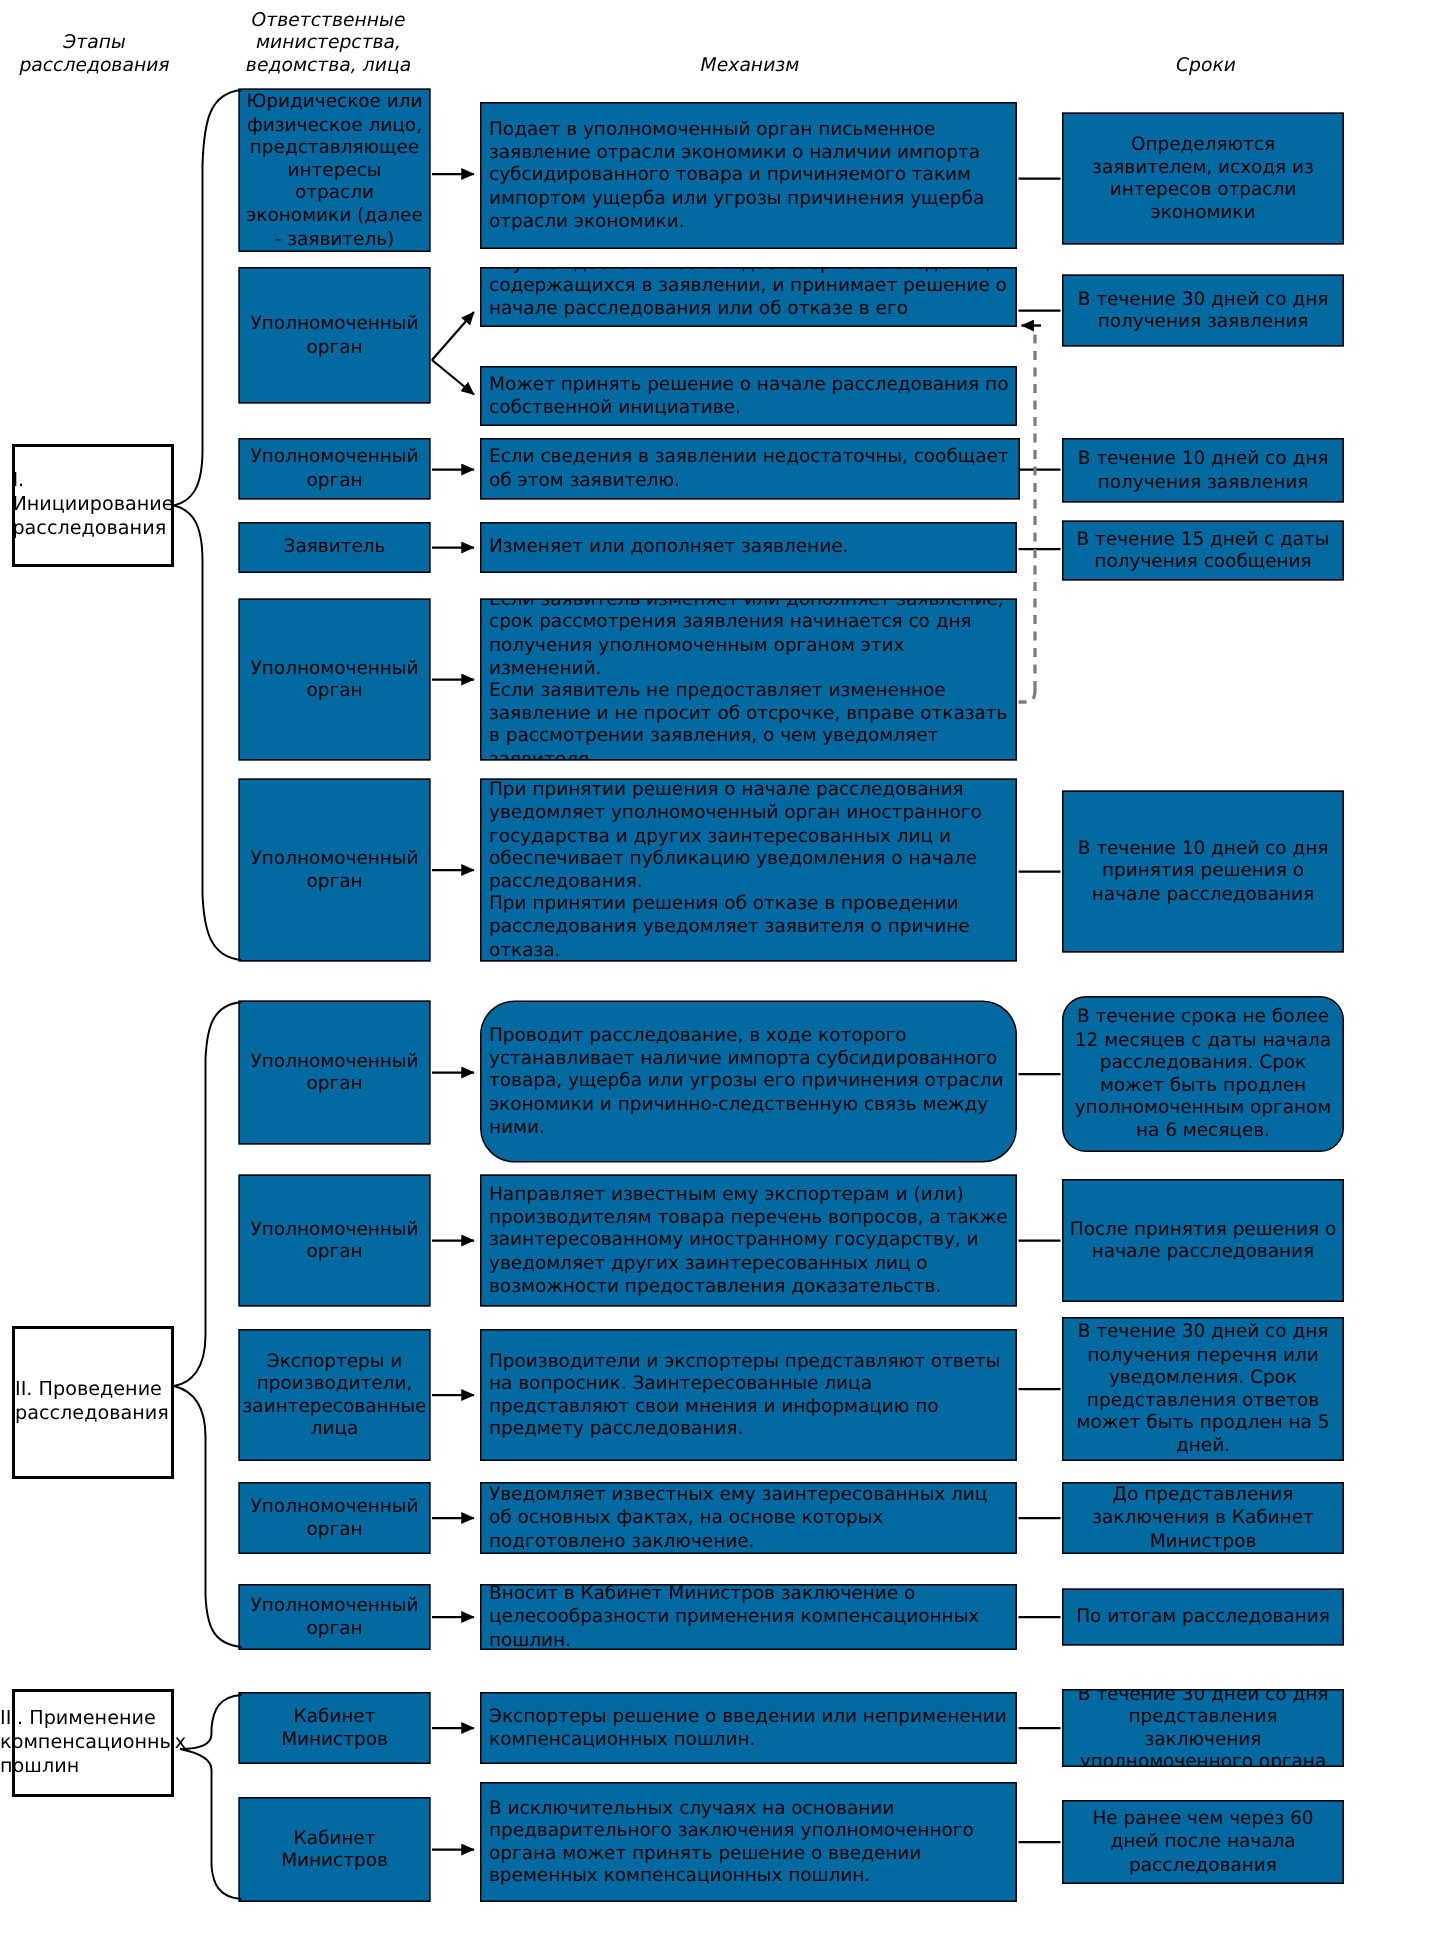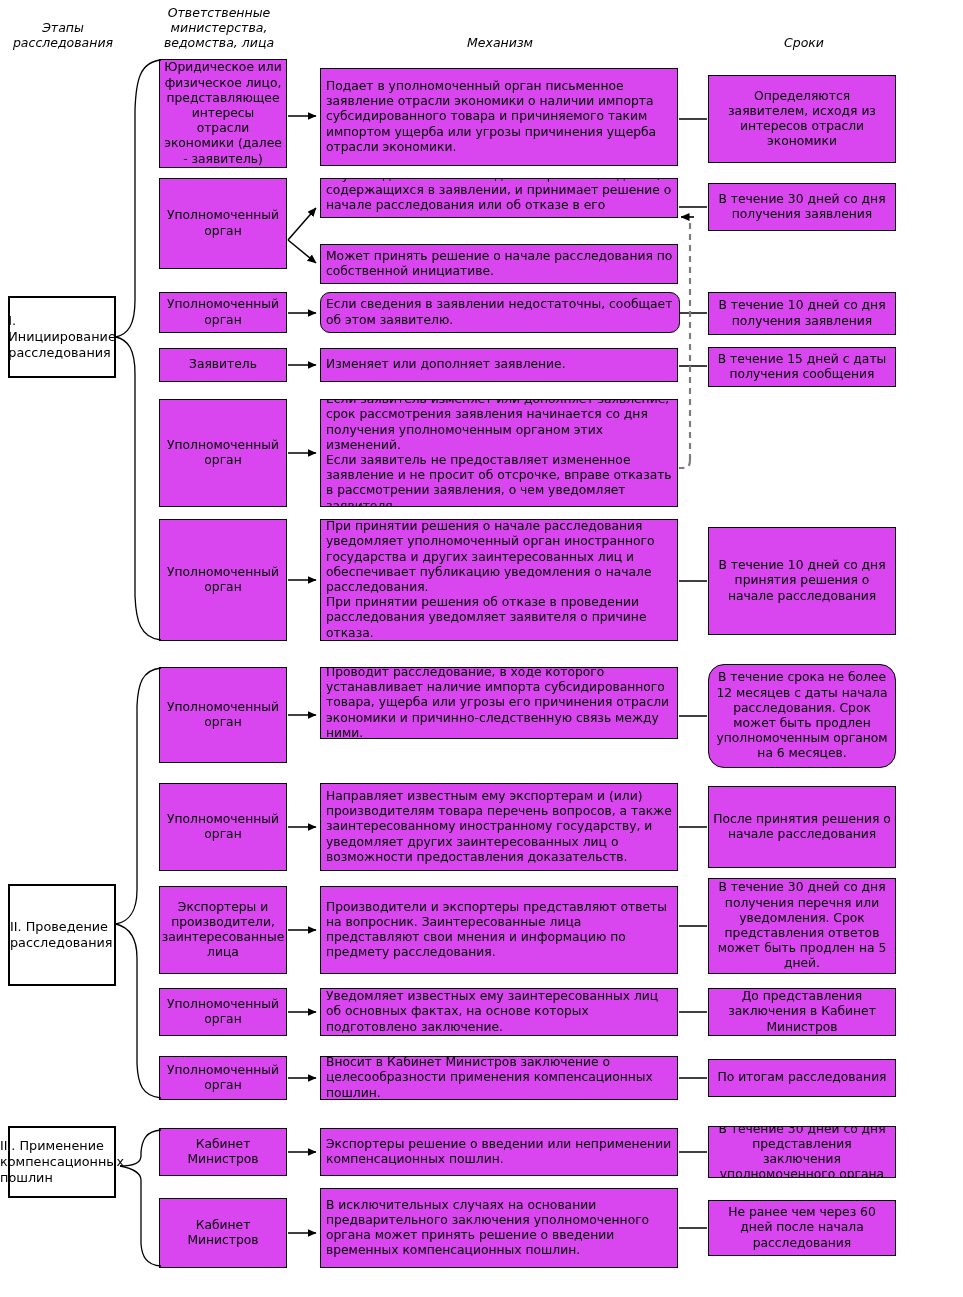--- a/index.html
+++ b/index.html
@@ -21,21 +21,21 @@
     font-style:italic;
     font-size:12.5px;
     line-height:15px;
     text-align:center;
     color:#000;
   }
   .box{
     position:absolute;
     box-sizing:border-box;
     border:1.3px solid #000;
-    background:#d946ef;
+    background:#0369a1;
     font-size:12.3px;
     line-height:15.2px;
     color:#000;
     padding:2px 4px;
     overflow:hidden;
     white-space:pre-line;
   }
   
   .ctr{
     display:flex;
@@ -91,38 +91,38 @@
   <div class="box ctr" style="left:159px;top:59px;width:128px;height:109px;">Юридическое или физическое лицо, представляющее интересы отрасли экономики (далее - заявитель)</div>
   <div class="box mech" style="left:320px;top:68px;width:358px;height:98px;"><span>Подает в уполномоченный орган письменное заявление отрасли экономики о наличии импорта субсидированного товара и причиняемого таким импортом ущерба или угрозы причинения ущерба отрасли экономики.</span></div>
   <div class="box ctr" style="left:708px;top:75px;width:188px;height:88px;">Определяются заявителем, исходя из интересов отрасли экономики</div>
 
   <div class="box ctr" style="left:159px;top:178px;width:128px;height:91px;">Уполномоченный орган</div>
   <div class="box mech" style="left:320px;top:178px;width:358px;height:40px;"><span>Изучает достаточность и достоверность сведений, содержащихся в заявлении, и принимает решение о начале расследования или об отказе в его проведении.</span></div>
   <div class="box mech" style="left:320px;top:244px;width:358px;height:40px;"><span>Может принять решение о начале расследования по собственной инициативе.</span></div>
   <div class="box ctr" style="left:708px;top:183px;width:188px;height:48px;">В течение 30 дней со дня получения заявления</div>
 
   <div class="box ctr" style="left:159px;top:292px;width:128px;height:41px;">Уполномоченный орган</div>
-  <div class="box mech" style="left:320px;top:292px;width:360px;height:41px;border-radius:10px;"><span>Если сведения в заявлении недостаточны, сообщает об этом заявителю.</span></div>
+  <div class="box mech" style="left:320px;top:292px;width:360px;height:41px;"><span>Если сведения в заявлении недостаточны, сообщает об этом заявителю.</span></div>
   <div class="box ctr" style="left:708px;top:292px;width:188px;height:43px;">В течение 10 дней со дня получения заявления</div>
 
   <div class="box ctr" style="left:159px;top:348px;width:128px;height:34px;">Заявитель</div>
   <div class="box mech" style="left:320px;top:348px;width:358px;height:34px;"><span>Изменяет или дополняет заявление.</span></div>
   <div class="box ctr" style="left:708px;top:347px;width:188px;height:40px;">В течение 15 дней с даты получения сообщения</div>
 
   <div class="box ctr" style="left:159px;top:399px;width:128px;height:108px;">Уполномоченный орган</div>
   <div class="box mech" style="left:320px;top:399px;width:358px;height:108px;"><span>Если заявитель изменяет или дополняет заявление, срок рассмотрения заявления начинается со дня получения уполномоченным органом этих изменений.
 Если заявитель не предоставляет измененное заявление и не просит об отсрочке, вправе отказать в рассмотрении заявления, о чем уведомляет заявителя.</span></div>
 
   <div class="box ctr" style="left:159px;top:519px;width:128px;height:122px;">Уполномоченный орган</div>
   <div class="box mech" style="left:320px;top:519px;width:358px;height:122px;align-items:center;"><span>При принятии решения о начале расследования уведомляет уполномоченный орган иностранного государства и других заинтересованных лиц и обеспечивает публикацию уведомления о начале расследования.
 При принятии решения об отказе в проведении расследования уведомляет заявителя о причине отказа.</span></div>
   <div class="box ctr" style="left:708px;top:527px;width:188px;height:108px;">В течение 10 дней со дня принятия решения о начале расследования</div>
 
   <div class="box ctr" style="left:159px;top:667px;width:128px;height:96px;">Уполномоченный орган</div>
-  <div class="box mech" style="left:320px;top:667px;width:358px;height:72px;"><span>Проводит расследование, в ходе которого устанавливает наличие импорта субсидированного товара, ущерба или угрозы его причинения отрасли экономики и причинно-следственную связь между ними.</span></div>
+  <div class="box mech" style="left:320px;top:667px;width:358px;height:108px;border-radius:23px;"><span>Проводит расследование, в ходе которого устанавливает наличие импорта субсидированного товара, ущерба или угрозы его причинения отрасли экономики и причинно-следственную связь между ними.</span></div>
   <div class="box ctr" style="left:708px;top:664px;width:188px;height:104px;border-radius:16px;">В течение срока не более 12 месяцев с даты начала расследования. Срок может быть продлен уполномоченным органом на 6 месяцев.</div>
 
   <div class="box ctr" style="left:159px;top:783px;width:128px;height:88px;">Уполномоченный орган</div>
   <div class="box mech" style="left:320px;top:783px;width:358px;height:88px;"><span>Направляет известным ему экспортерам и (или) производителям товара перечень вопросов, а также заинтересованному иностранному государству, и уведомляет других заинтересованных лиц о возможности предоставления доказательств.</span></div>
   <div class="box ctr" style="left:708px;top:786px;width:188px;height:82px;">После принятия решения о начале расследования</div>
 
   <div class="box ctr" style="left:159px;top:886px;width:128px;height:88px;">Экспортеры и производители, заинтересованные лица</div>
   <div class="box mech" style="left:320px;top:886px;width:358px;height:88px;"><span>Производители и экспортеры представляют ответы на вопросник. Заинтересованные лица представляют свои мнения и информацию по предмету расследования.</span></div>
   <div class="box ctr" style="left:708px;top:878px;width:188px;height:96px;">В течение 30 дней со дня получения перечня или уведомления. Срок представления ответов может быть продлен на 5 дней.</div>
 

